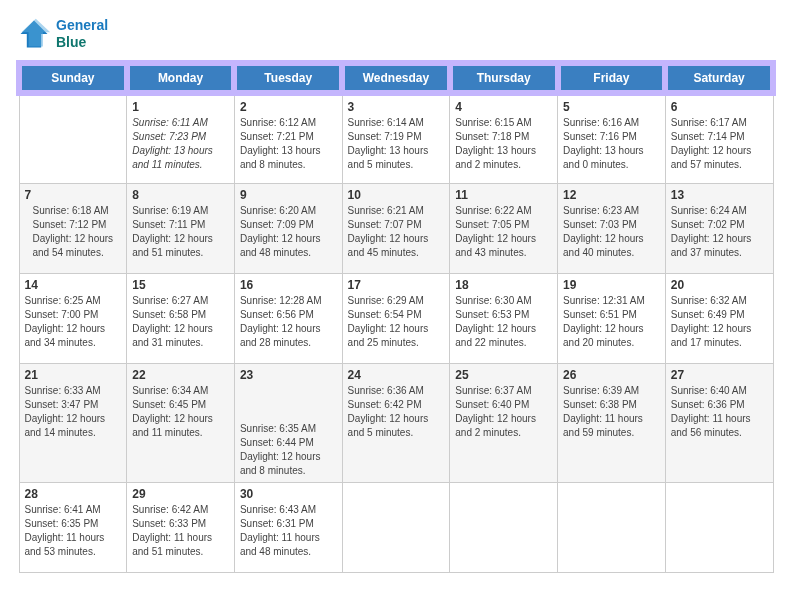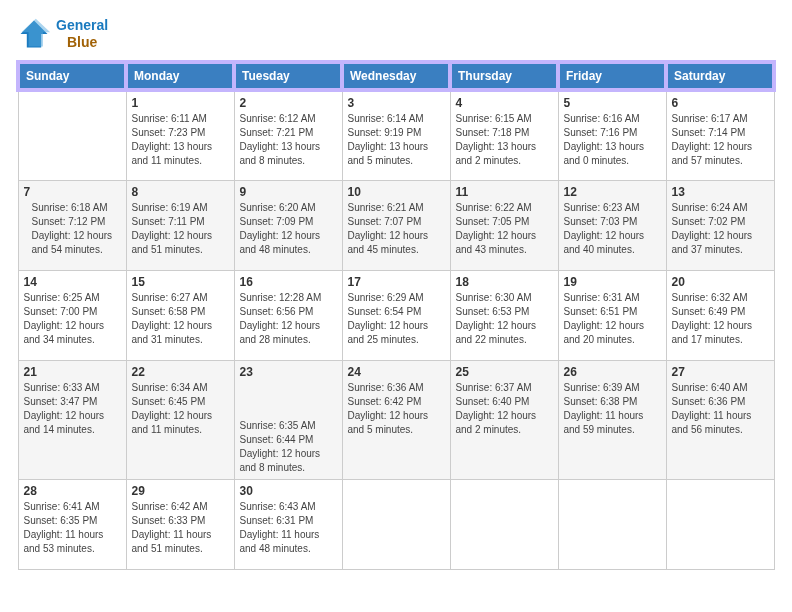--- a/index.html
+++ b/index.html
@@ -49,24 +49,24 @@
     }
     table {
       width: 100%;
       border-collapse: collapse;
       font-size: 10.5px;
     }
     thead th {
       background-color: #3a7fc1;
       color: #fff;
       padding: 5px 6px;
-      text-align: left;
+      text-align: center;
       font-size: 12px;
       font-weight: bold;
-      border: 4px solid #c4b5fd;
+      border: 6px solid #c4b5fd;
     }
     tbody td {
       border: 1px solid #ccc;
       vertical-align: top;
       padding: 4px 5px;
       width: calc(100% / 7);
       min-height: 80px;
       height: 90px;
     }
     .day-number {
@@ -94,21 +94,21 @@
 <body>
 
 <div class="header">
   <div class="logo">
     <svg class="logo-icon" viewBox="0 0 40 40">
       <polygon points="20,5 35,20 28,20 28,35 12,35 12,20 5,20" fill="#1a7abf"></polygon>
       <polygon points="22,3 38,18 30,18 30,34 14,34 14,18 6,18" fill="#5aabdf" opacity="0.5"></polygon>
     </svg>
     <div class="logo-text">
       <div><span>General</span></div>
-      <div style="color:#a16207;text-align:center;">Blue</div>
+      <div style="color:#0f766e;">Blue</div>
     </div>
   </div>
   <div class="title-block">
     <div class="month-title"></div>
     <div class="location"></div>
   </div>
 </div>
 
 <table>
   <thead>
@@ -120,36 +120,36 @@
         <th>Thursday</th>
         <th>Friday</th>
         <th>Saturday</th>
       </tr>
   </thead>
   <tbody id="calendar-body">
       <tr>
         <td class="empty"></td>
         <td>
           <div class="day-number">1</div>
-          <div class="day-info" style="white-space: pre-line;">Sunrise: 6:11 AM
+          <div class="day-info" style="white-space: pre-line; font-style: italic;">Sunrise: 6:11 AM
 Sunset: 7:23 PM
 Daylight: 13 hours
 and 11 minutes.</div>
         </td>
         <td>
           <div class="day-number">2</div>
           <div class="day-info" style="white-space: pre-line;">Sunrise: 6:12 AM
 Sunset: 7:21 PM
 Daylight: 13 hours
 and 8 minutes.</div>
         </td>
         <td>
           <div class="day-number">3</div>
           <div class="day-info" style="white-space: pre-line;">Sunrise: 6:14 AM
-Sunset: 9:19 PM
+Sunset: 7:19 PM
 Daylight: 13 hours
 and 5 minutes.</div>
         </td>
         <td>
           <div class="day-number">4</div>
           <div class="day-info" style="white-space: pre-line;">Sunrise: 6:15 AM
 Sunset: 7:18 PM
 Daylight: 13 hours
 and 2 minutes.</div>
         </td>
@@ -250,21 +250,21 @@
         </td>
         <td>
           <div class="day-number">18</div>
           <div class="day-info" style="white-space: pre-line;">Sunrise: 6:30 AM
 Sunset: 6:53 PM
 Daylight: 12 hours
 and 22 minutes.</div>
         </td>
         <td>
           <div class="day-number">19</div>
-          <div class="day-info" style="white-space: pre-line;">Sunrise: 6:31 AM
+          <div class="day-info" style="white-space: pre-line;">Sunrise: 12:31 AM
 Sunset: 6:51 PM
 Daylight: 12 hours
 and 20 minutes.</div>
         </td>
         <td>
           <div class="day-number">20</div>
           <div class="day-info" style="white-space: pre-line;">Sunrise: 6:32 AM
 Sunset: 6:49 PM
 Daylight: 12 hours
 and 17 minutes.</div>

